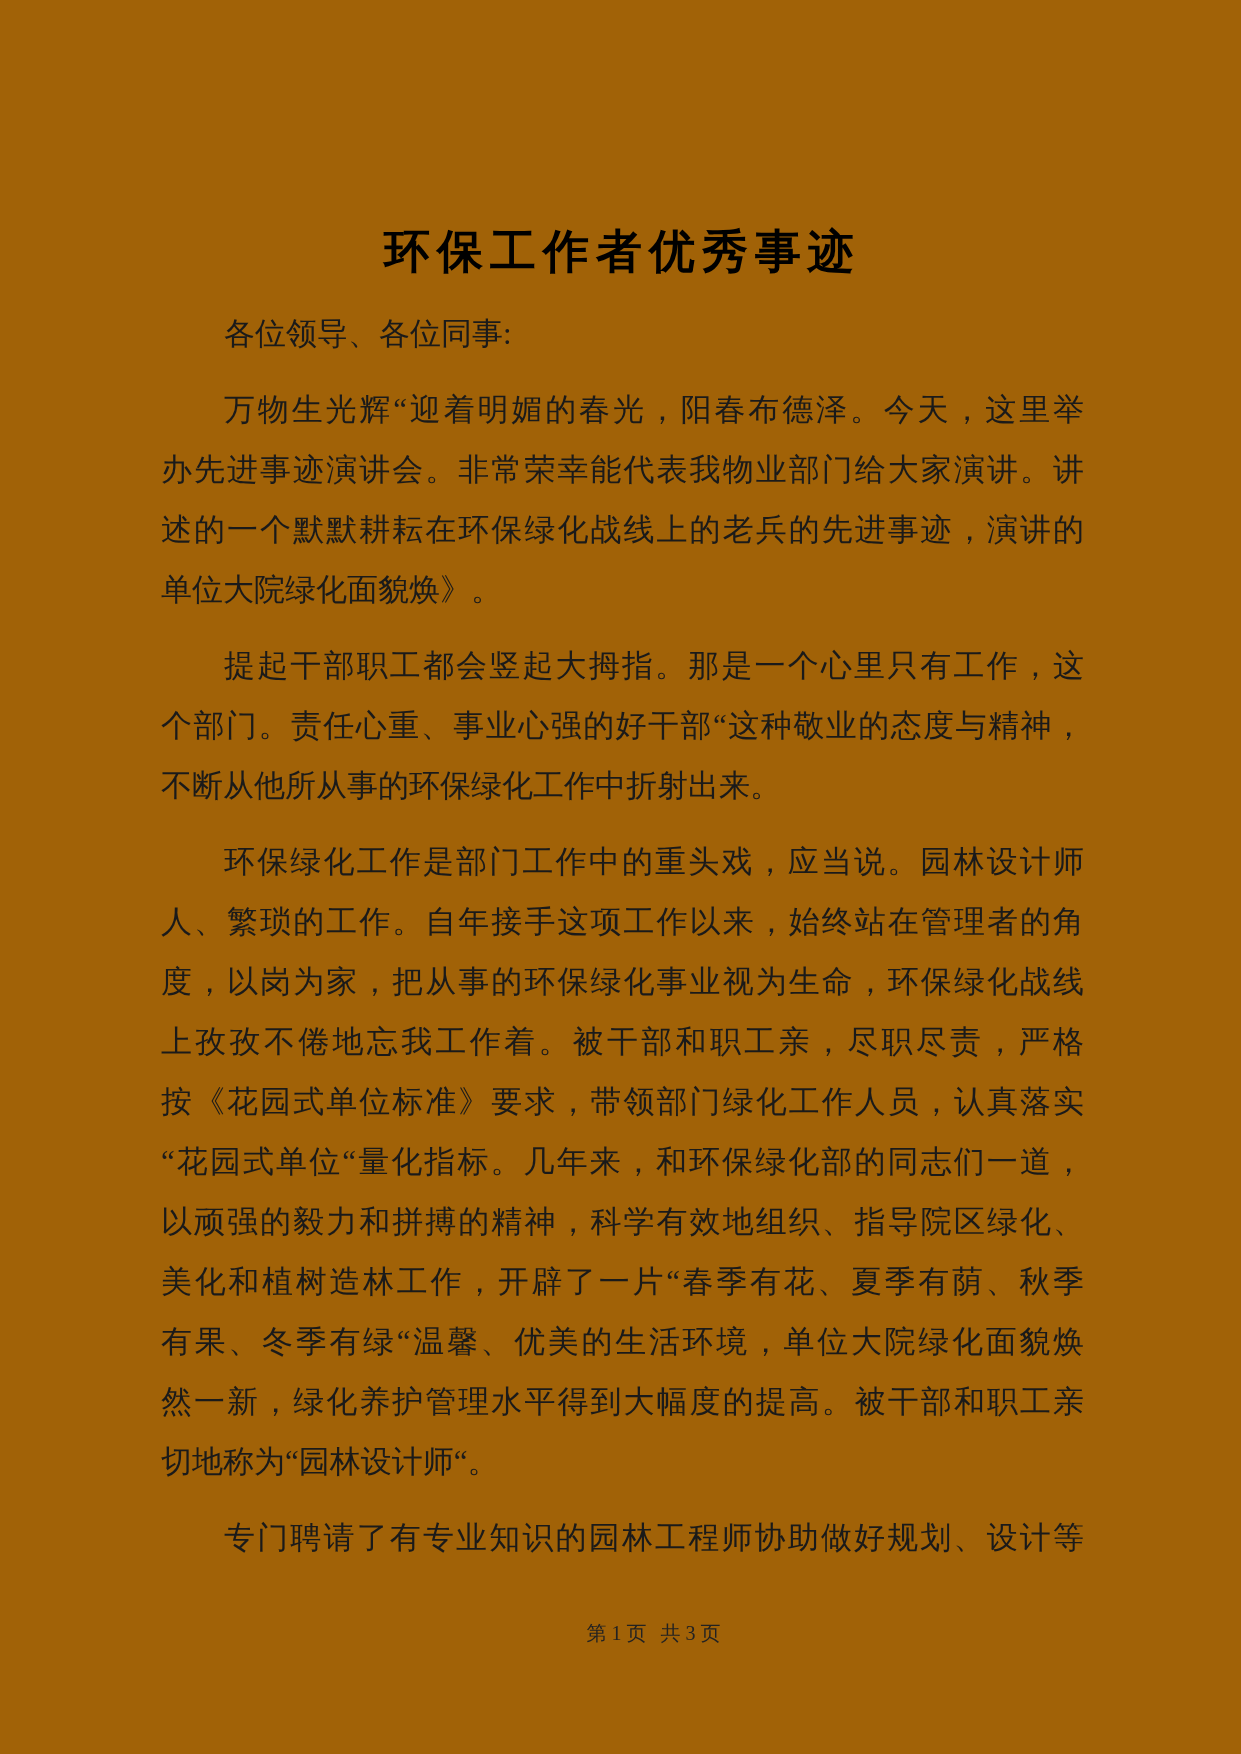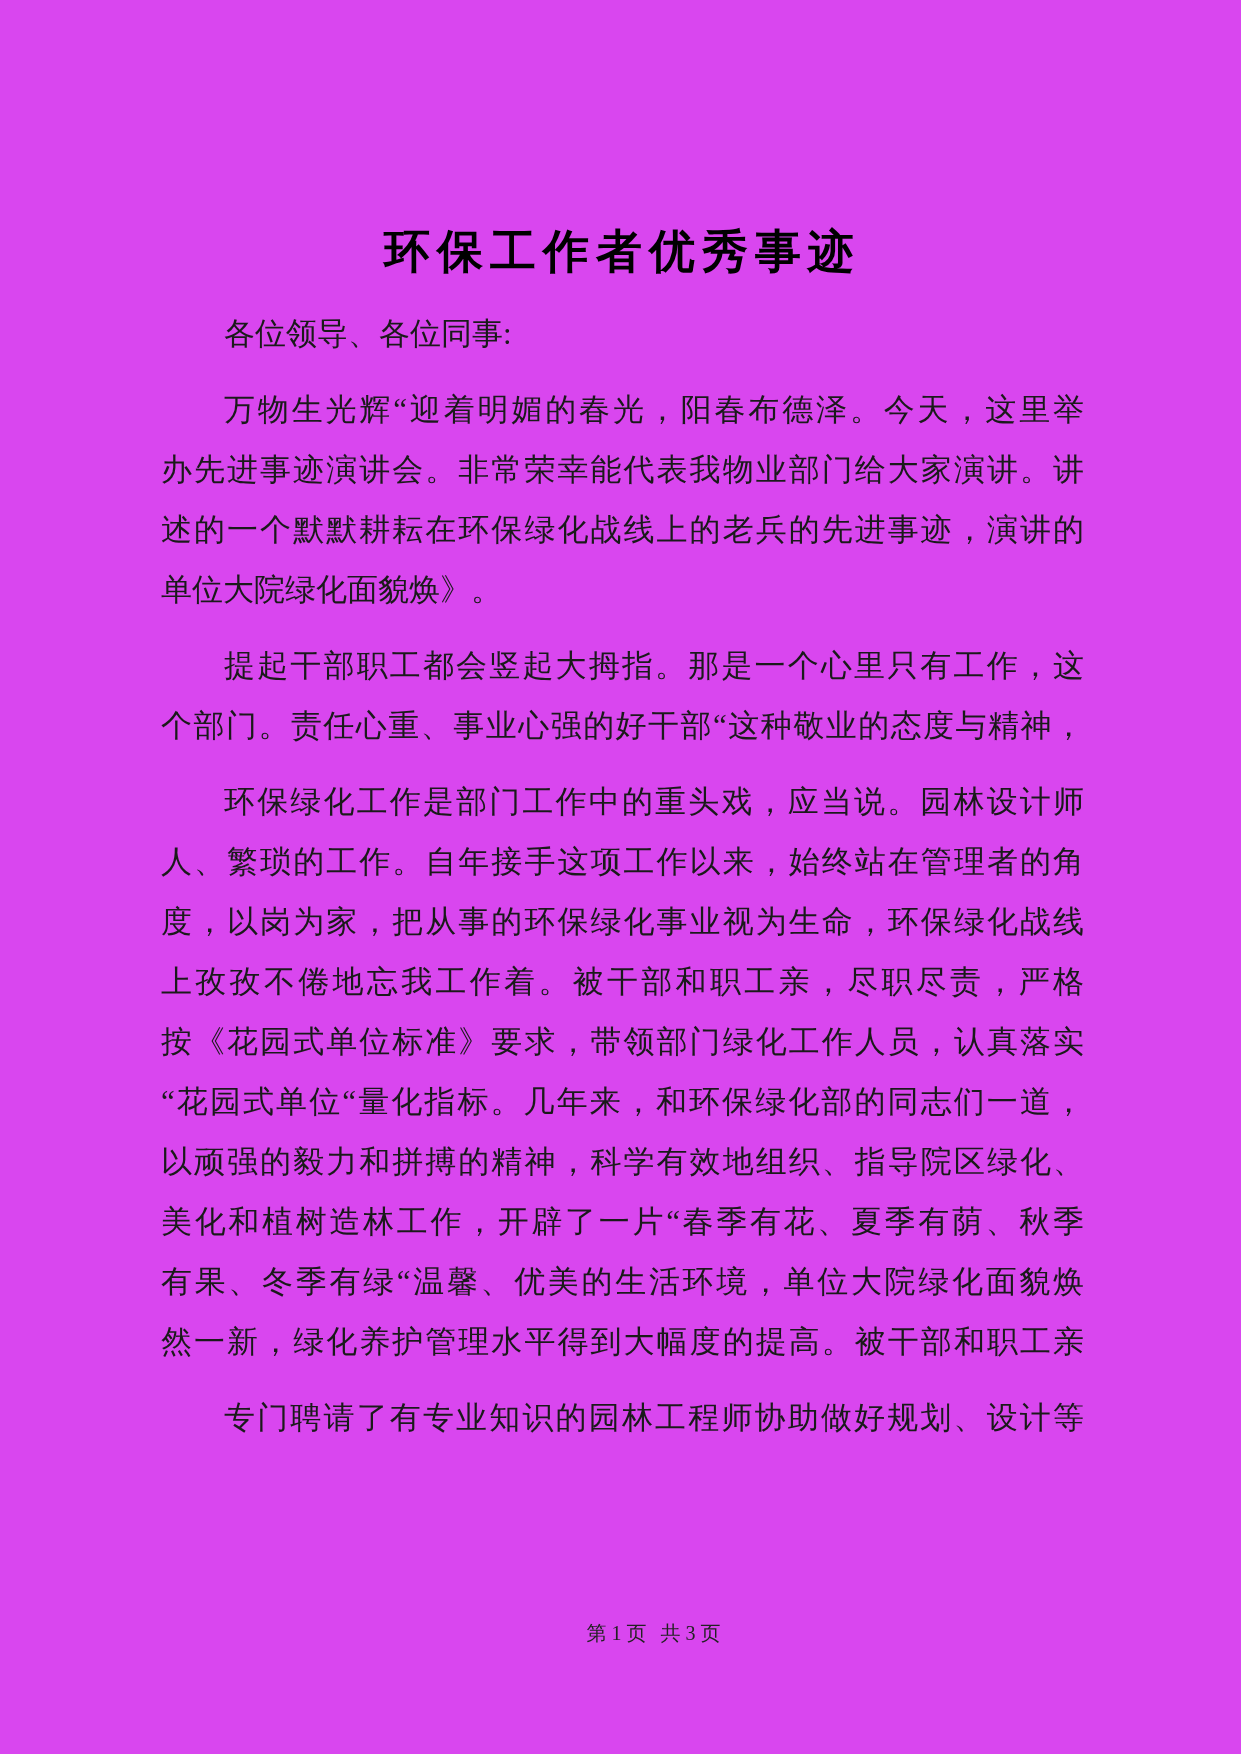--- a/index.html
+++ b/index.html
@@ -4,21 +4,21 @@
 <style>
   html, body {
     margin: 0;
     padding: 0;
     background: #ffffff;
   }
   .page {
     position: relative;
     width: 1241px;
     height: 1754px;
-    background: #d946ef;
+    background: #a16207;
     overflow: hidden;
     font-family: "Liberation Serif", "DejaVu Serif", serif;
     color: #111111;
   }
   .content {
     position: absolute;
     left: 145px;
     top: 222px;
     width: 955px;
   }
@@ -83,32 +83,34 @@
         </div>
         <div class="paragraph">
           <div class="line indent fill">万物生光辉“迎着明媚的春光，阳春布德泽。今天，这里举</div>
           <div class="line fill">办先进事迹演讲会。非常荣幸能代表我物业部门给大家演讲。讲</div>
           <div class="line fill">述的一个默默耕耘在环保绿化战线上的老兵的先进事迹，演讲的</div>
           <div class="line">单位大院绿化面貌焕》。</div>
         </div>
         <div class="paragraph">
           <div class="line indent fill">提起干部职工都会竖起大拇指。那是一个心里只有工作，这</div>
           <div class="line fill">个部门。责任心重、事业心强的好干部“这种敬业的态度与精神，</div>
+          <div class="line">不断从他所从事的环保绿化工作中折射出来。</div>
         </div>
         <div class="paragraph">
           <div class="line indent fill">环保绿化工作是部门工作中的重头戏，应当说。园林设计师</div>
           <div class="line fill">人、繁琐的工作。自年接手这项工作以来，始终站在管理者的角</div>
           <div class="line fill">度，以岗为家，把从事的环保绿化事业视为生命，环保绿化战线</div>
           <div class="line fill">上孜孜不倦地忘我工作着。被干部和职工亲，尽职尽责，严格</div>
           <div class="line fill">按《花园式单位标准》要求，带领部门绿化工作人员，认真落实</div>
           <div class="line fill">“花园式单位“量化指标。几年来，和环保绿化部的同志们一道，</div>
           <div class="line fill">以顽强的毅力和拼搏的精神，科学有效地组织、指导院区绿化、</div>
           <div class="line fill">美化和植树造林工作，开辟了一片“春季有花、夏季有荫、秋季</div>
           <div class="line fill">有果、冬季有绿“温馨、优美的生活环境，单位大院绿化面貌焕</div>
           <div class="line fill">然一新，绿化养护管理水平得到大幅度的提高。被干部和职工亲</div>
+          <div class="line">切地称为“园林设计师“。</div>
         </div>
         <div class="paragraph">
           <div class="line indent fill">专门聘请了有专业知识的园林工程师协助做好规划、设计等</div>
         </div>
       </div>
   </div>
 
   <div class="page-footer">
     <span class="pf-part">第 1 页</span><span class="pf-gap"></span><span class="pf-part">共 3 页</span>
   </div>

